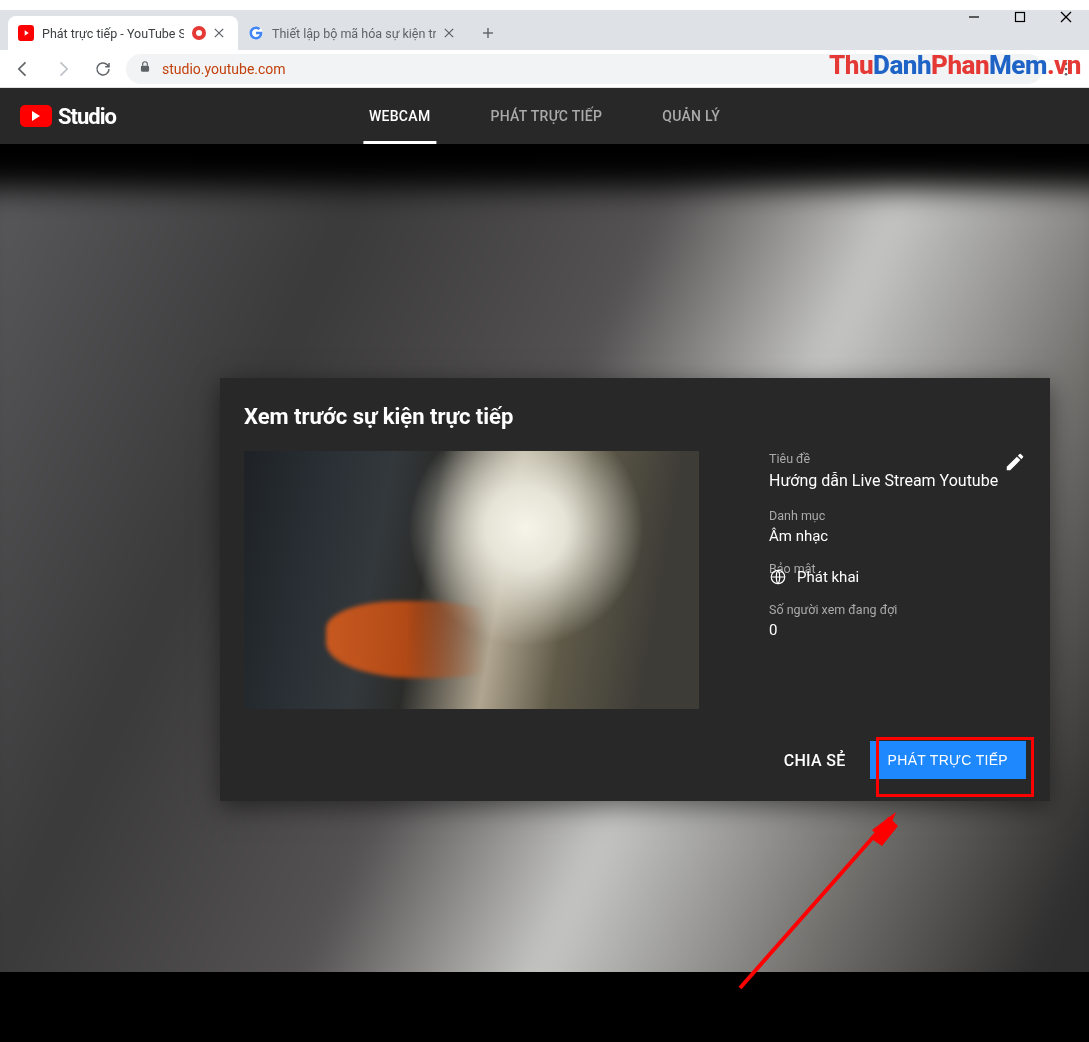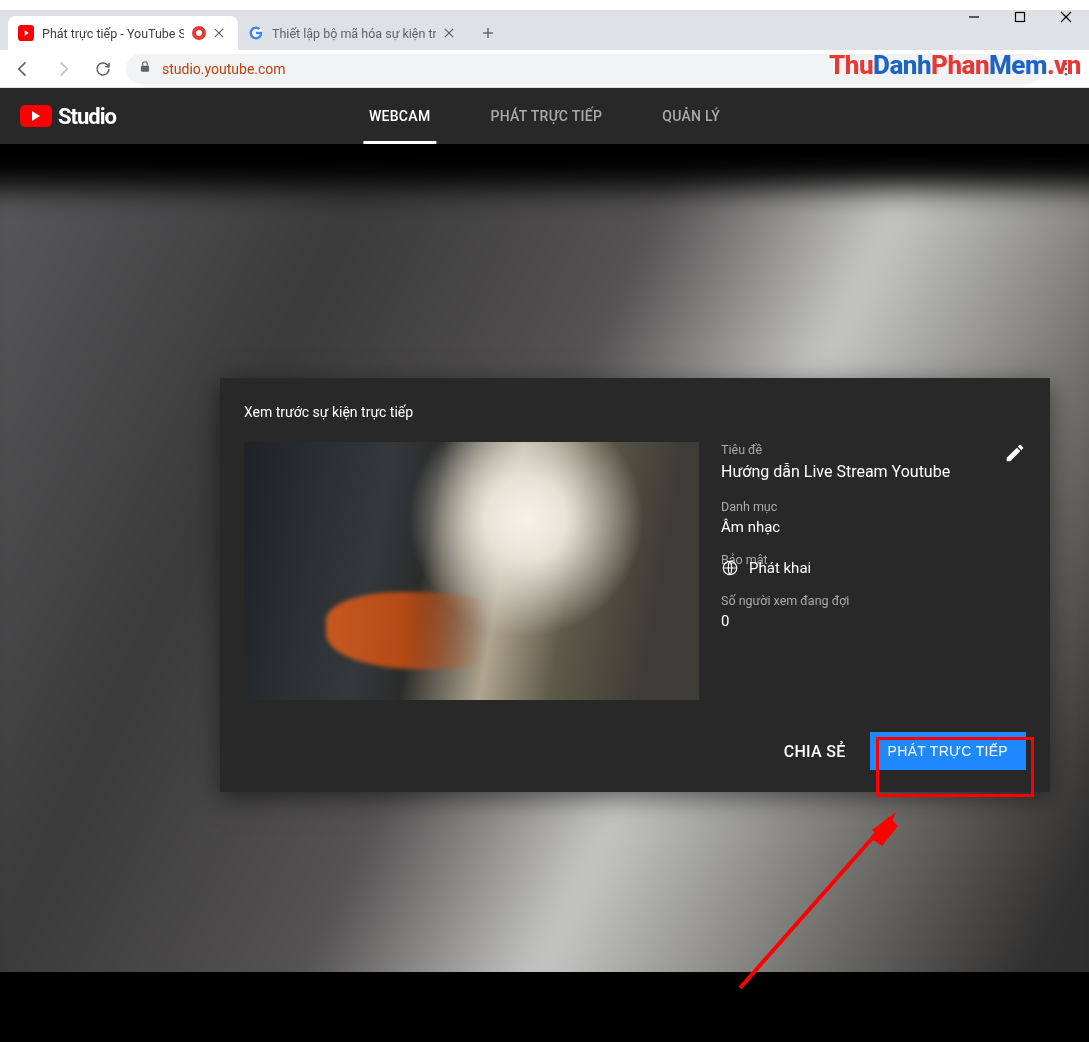--- a/index.html
+++ b/index.html
@@ -163,35 +163,35 @@
     position:absolute;
     top:290px;
     left:220px;
     width:830px;
     background:#282828;
     padding:26px 24px 22px 24px;
     color:#fff;
     box-shadow:0 6px 24px rgba(0,0,0,0.5);
     z-index:30;
   }
-  .modal-title{font-size:14px;font-weight:400;margin-bottom:22px;}
+  .modal-title{font-size:22px;font-weight:700;margin-bottom:22px;}
   .modal-body{display:flex;gap:22px;}
   .preview{
     width:455px;height:258px;flex-shrink:0;
     background:
       radial-gradient(circle at 62% 30%, #f6f3e9 0%, #e6e4d7 12%, rgba(0,0,0,0) 35%),
       linear-gradient(100deg,#1e2227 0%,#2a3035 18%,#33383c 30%,#2b2c2a 40%,#b0a590 56%,#5f5a48 70%,#3e3c37 88%);
     position:relative;overflow:hidden;
   }
   .preview::after{
     content:"";position:absolute;left:18%;top:58%;width:44%;height:30%;
     background:linear-gradient(90deg,#e25f1c 0%, #ca4f12 40%, rgba(0,0,0,0) 80%);
     border-radius:40% 60% 50% 50%;filter:blur(2px);opacity:0.85;
   }
-  .meta{flex:1;position:relative;}
+  .meta{flex:1;position:relative;margin-left:48px;}
   .edit-icon{position:absolute;top:0;right:0;color:#fff;}
   .lbl{color:#aaa;font-size:12.5px;margin-bottom:4px;}
   .val{color:#fff;font-size:15px;margin-bottom:16px;}
   .val.big{font-size:16px;line-height:1.35;}
   .priv-row{display:flex;align-items:center;gap:10px;margin-bottom:16px;margin-top:-12px;}
   .globe{width:18px;height:18px;}
 
   .modal-actions{
     display:flex;justify-content:flex-end;align-items:center;gap:24px;margin-top:32px;
   }

